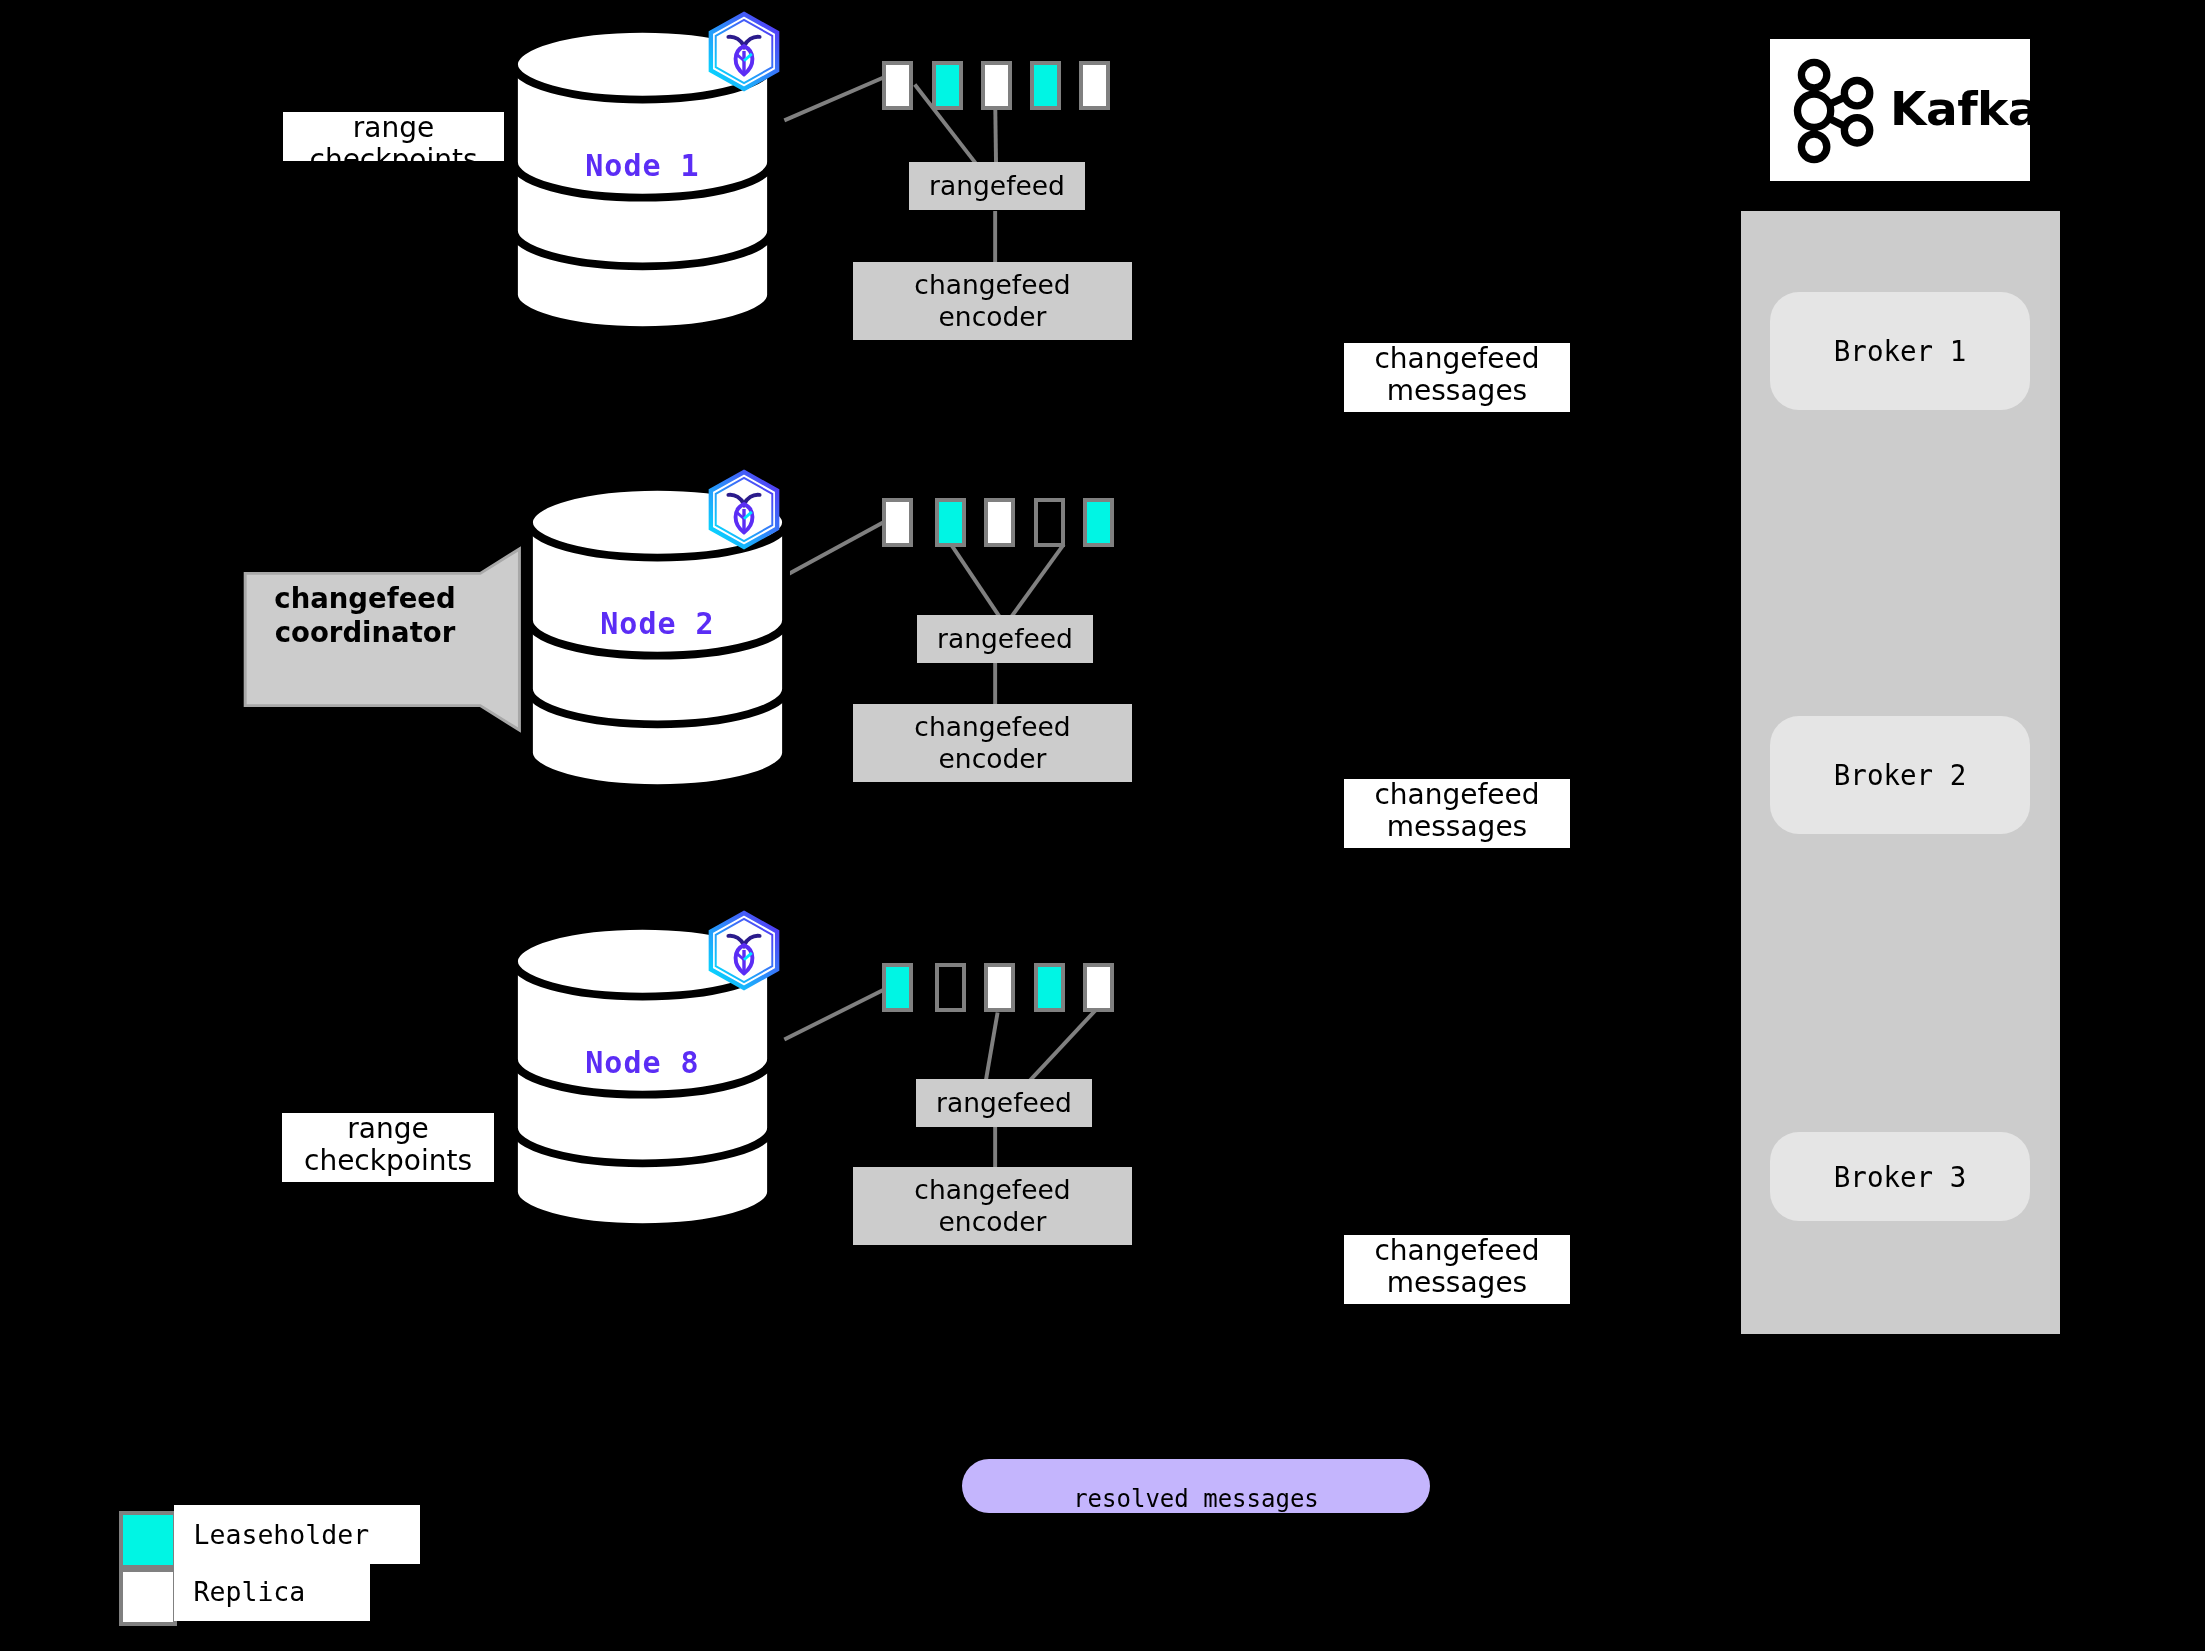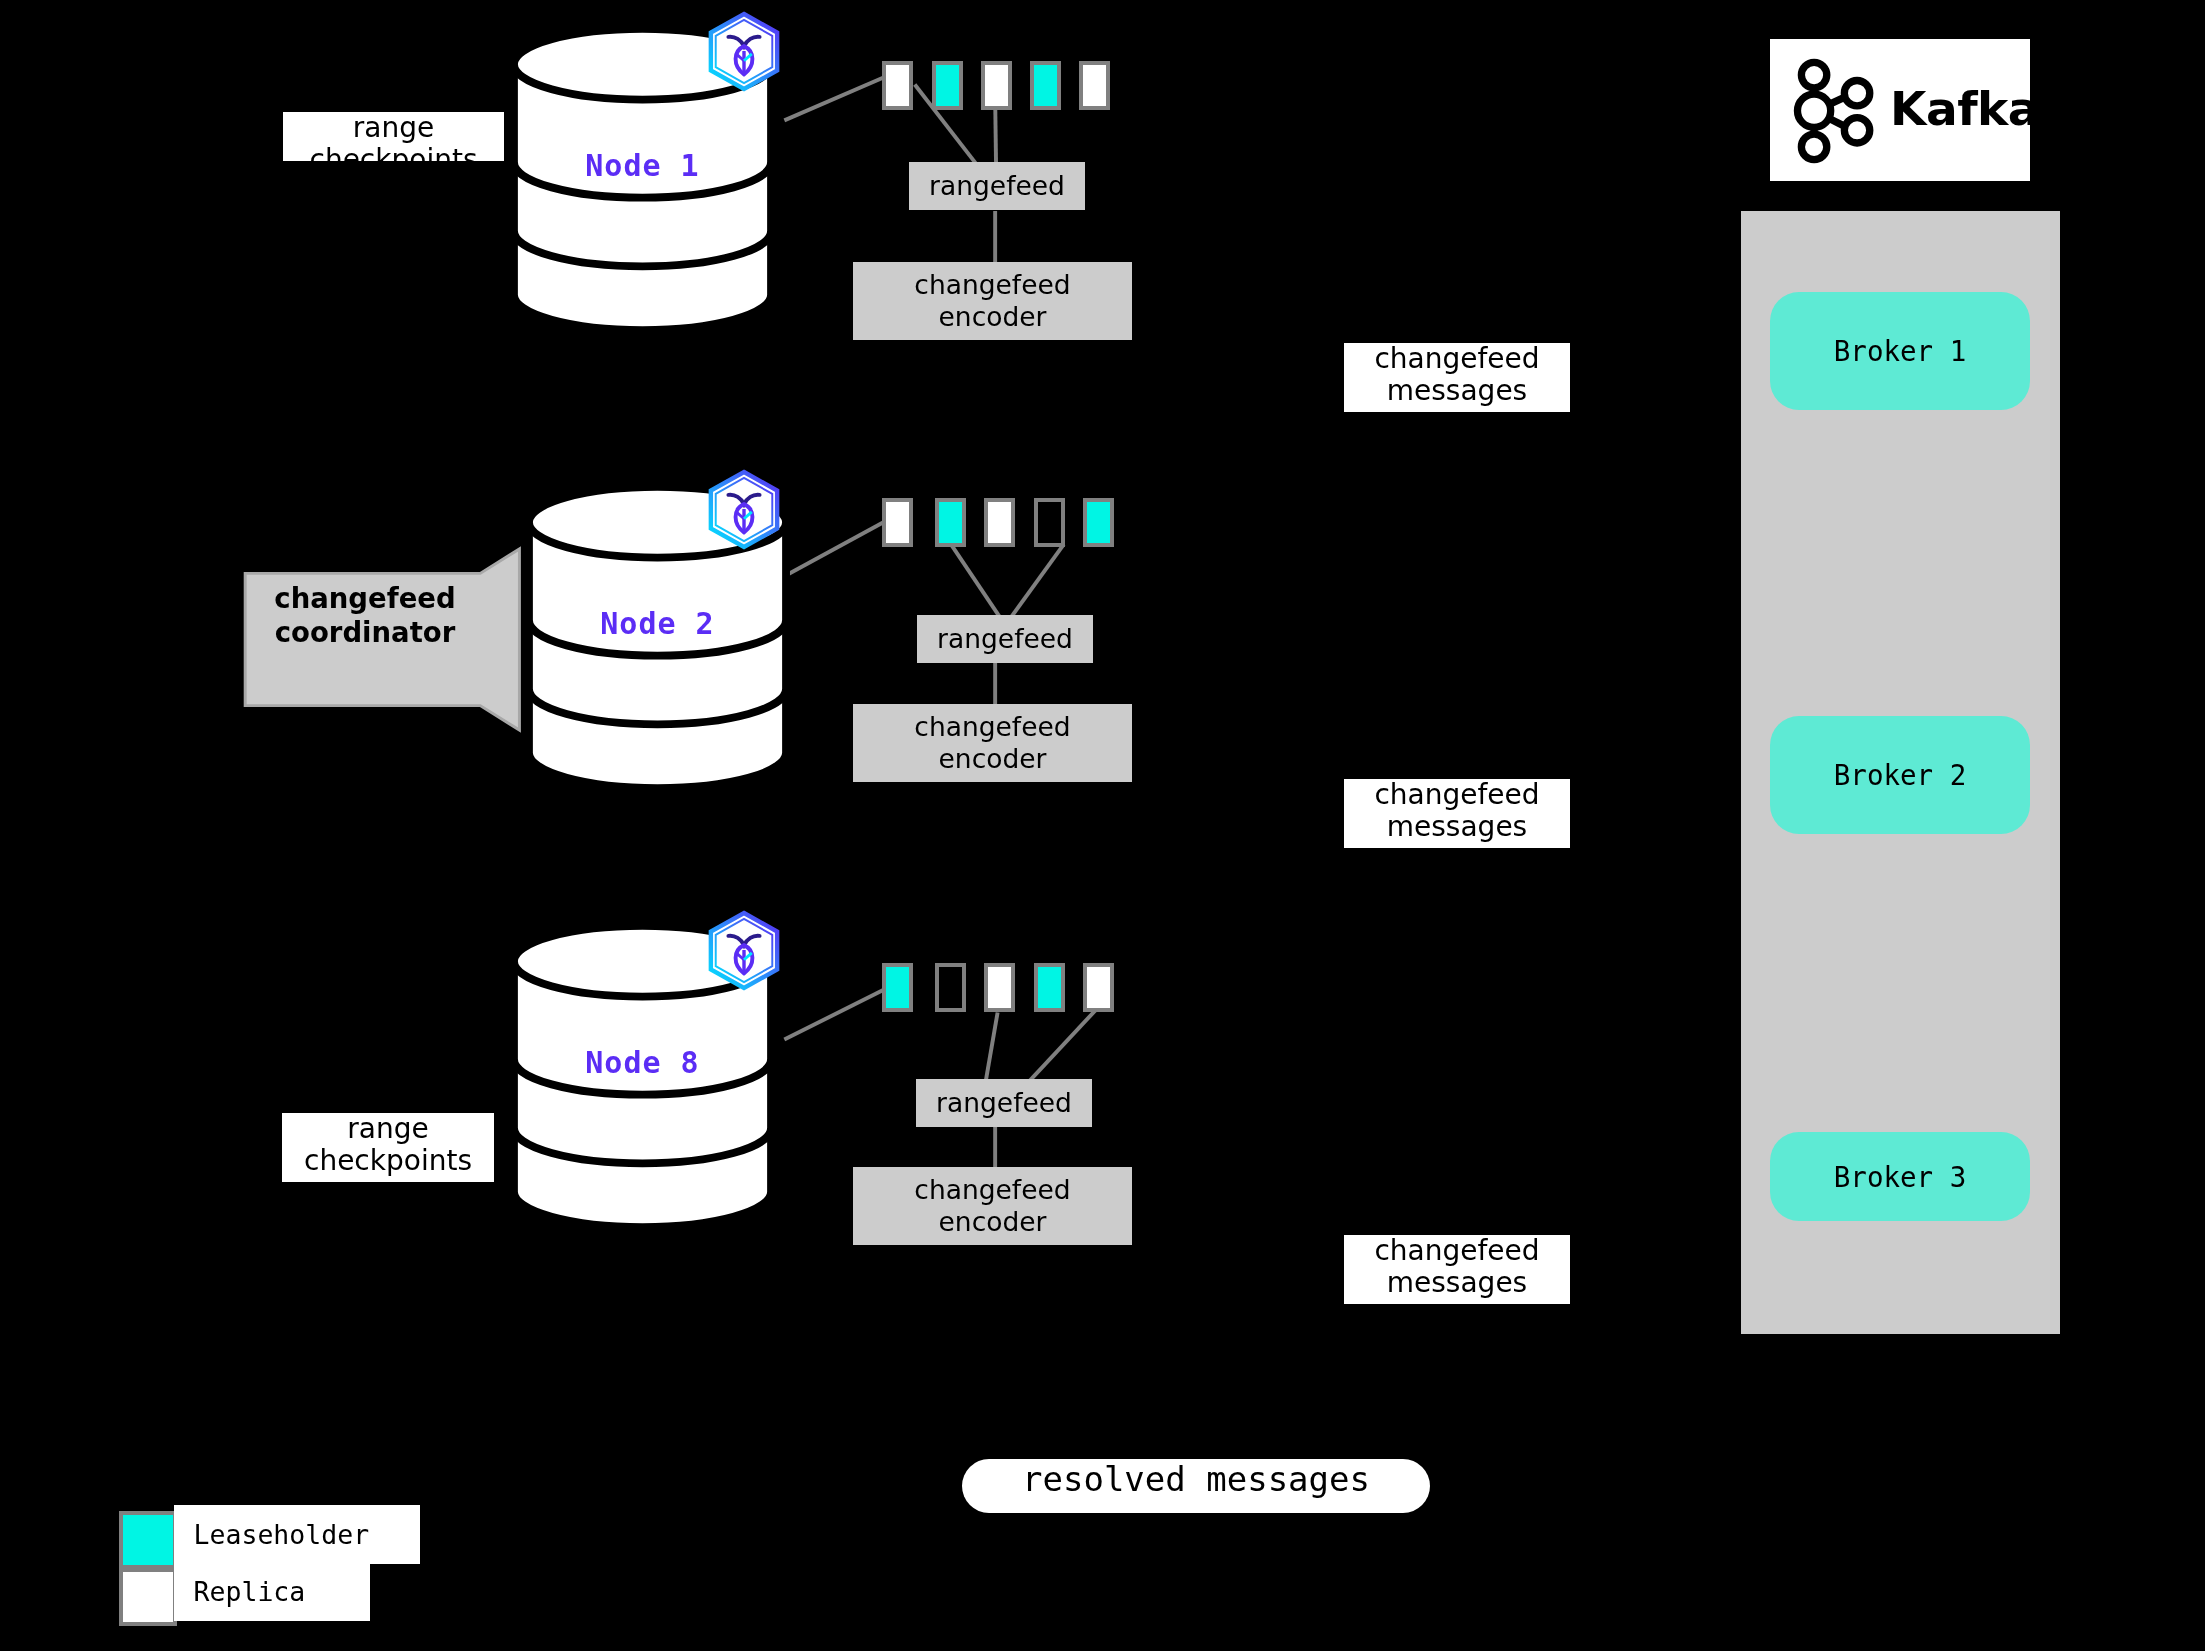--- a/index.html
+++ b/index.html
@@ -34,28 +34,28 @@
   .rng.white{background:#ffffff;}
   .rng.cyan{background:#00F5E4;}
   .rng.empty{background:transparent;}
 
   
   .kafkapanel{background:#cccccc;}
   .kafkalogo{background:#ffffff;display:flex;align-items:center;
              justify-content:center;}
   .kafkaword{font-family:"DejaVu Sans",sans-serif;font-weight:bold;
              font-size:47px;color:#000;letter-spacing:-0.5px;}
-  .broker{background:#5eead4;border-radius:29px;display:flex;
+  .broker{background:#e5e5e5;border-radius:29px;display:flex;
           align-items:center;justify-content:center;
           font-family:"DejaVu Sans Mono",monospace;font-size:27.5px;color:#000;}
 
   
-  .pill{background:#ffffff;border-radius:4902px;display:flex;
-        align-items:flex-start;justify-content:center;
-        font-family:"DejaVu Sans Mono",monospace;font-size:34px;color:#000;}
+  .pill{background:#c4b5fd;border-radius:4902px;display:flex;
+        align-items:flex-end;justify-content:center;
+        font-family:"DejaVu Sans Mono",monospace;font-size:24px;color:#000;}
 
   
   .legswatch{position:absolute;width:58px;height:58px;
              border:4.4px solid #808080;box-sizing:border-box;}
   .legtext{position:absolute;background:#ffffff;color:#000;
            font-family:"DejaVu Sans Mono",monospace;font-size:26.5px;
            display:flex;align-items:center;padding-left:19.6px;}
 
   svg{position:absolute;left:0;top:0;overflow:visible;}
 </style>

